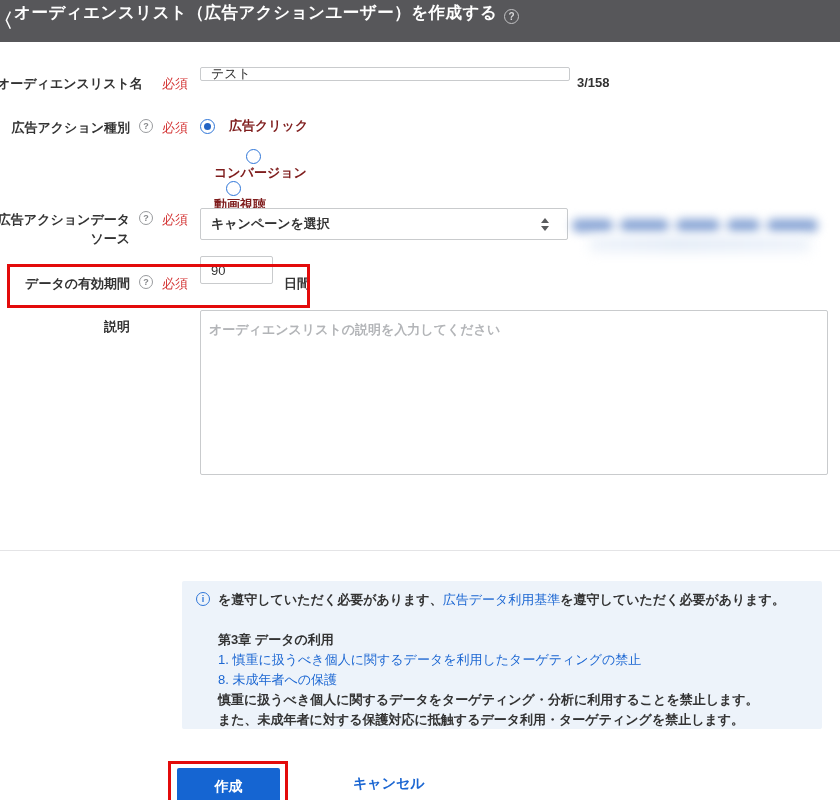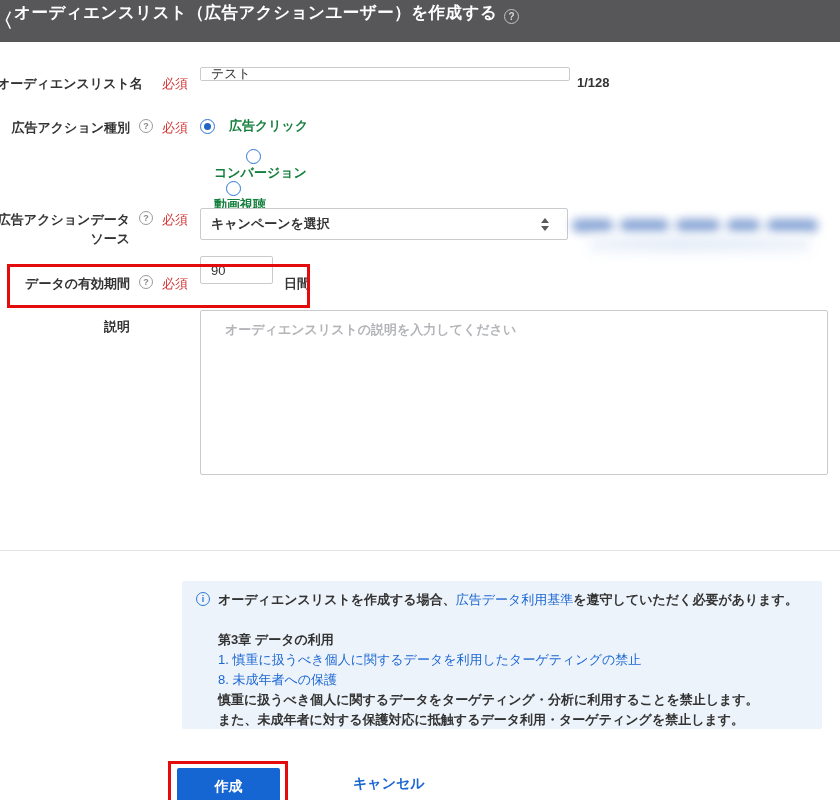--- a/index.html
+++ b/index.html
@@ -41,21 +41,21 @@
   .counter { position:absolute; font-weight:bold; color:#333; }
   
   .radio-row { position:absolute; display:flex; align-items:center; cursor:pointer; }
   .radio-circle {
     width:15px; height:15px; border-radius:50%; border:1.6px solid #2f76d8; background:#fff;
     display:flex; align-items:center; justify-content:center; flex:0 0 auto;
   }
   .radio-circle.selected::after {
     content:""; width:7px; height:7px; border-radius:50%; background:#2264c4; display:block;
   }
-  .radio-label { margin-left:14px; font-weight:bold; color:#15803d; }
+  .radio-label { margin-left:14px; font-weight:bold; color:#7f1d1d; }
   
   .select-box {
     position:absolute; left:200px; top:208px; width:368px; height:32px;
     border:1px solid #c9cbcd; border-radius:2px; background:#fff;
     display:flex; align-items:center; padding:0 10px; cursor:pointer;
   }
   .select-value { font-weight:bold; color:#333; flex:1; }
   .stepper { display:flex; flex-direction:column; align-items:center; gap:3px; margin-right:8px; }
   .tri-up { width:0; height:0; border-left:4px solid transparent; border-right:4px solid transparent; border-bottom:5px solid #5a5c5e; }
   .tri-down { width:0; height:0; border-left:4px solid transparent; border-right:4px solid transparent; border-top:5px solid #5a5c5e; }
@@ -63,21 +63,21 @@
   .redacted { position:absolute; left:572px; top:210px; width:246px; height:30px;
     display:flex; align-items:center; gap:7px; filter:blur(5px); }
   .redacted i { display:block; height:13px; border-radius:6px; background:#8aa6d6; }
   .redacted-tail { position:absolute; left:590px; top:236px; width:220px; height:16px;
     background:linear-gradient(90deg,#eef3fa 0%,#e4ecf7 40%,#eef3fa 100%); filter:blur(6px); }
   
   .anno { position:absolute; border:3px solid #e30b0b; background:transparent; pointer-events:none; }
   
   textarea.desc {
     position:absolute; left:200px; top:310px; width:628px; height:165px;
-    border:1px solid #c9cbcd; border-radius:2px; resize:none; padding:10px 24px;
+    border:1px solid #c9cbcd; border-radius:2px; resize:none; padding:10px 8px;
     font-family:"Liberation Sans","DejaVu Sans",sans-serif; font-size:13px; color:#333; outline:none;
   }
   textarea.desc::placeholder { color:#b3b5b8; font-weight:bold; }
   
   .divider { position:absolute; left:0; top:550px; width:840px; height:0; border-top:1px solid #e4e4e6; }
   
   .notice {
     position:absolute; left:182px; top:581px; width:640px; height:148px;
     background:#edf3fa; border-radius:2px;
   }
@@ -105,21 +105,21 @@
   <span class="back-chevron">〈</span>
   <div class="header-title">
     <span>オーディエンスリスト（広告アクションユーザー）を作成する</span>
     <span class="help-circle">?</span>
   </div>
 </div>
 
 <span class="lbl" style="left:-3px; top:75px;">オーディエンスリスト名</span>
 <span class="req" style="top:75px;">必須</span>
 <input class="tinput" style="left: 200px; top: 67px; width: 370px; height: 14px;" value="テスト">
-<span class="counter" style="left:577px; top:75px;">1/128</span>
+<span class="counter" style="left:577px; top:75px;">3/158</span>
 
 <span class="lbl" style="left:-3px; top:119px;">広告アクション種別</span>
 <span class="q-icon" style="top:119px;">?</span>
 <span class="req" style="top:119px;">必須</span>
 
 <div class="radio-row" style="left:200px; top:117px;">
   <span class="radio-circle selected"></span>
   <span class="radio-label">広告クリック</span>
 </div>
 <div class="radio-row" style="left:200px; top:149px;flex-direction:column;">
@@ -161,21 +161,21 @@
 <div class="anno" style="left:7px; top:264px; width:303px; height:44px;"></div>
 
 <span class="lbl" style="left:-3px; top:318px;">説明</span>
 <textarea class="desc" placeholder="オーディエンスリストの説明を入力してください" style=""></textarea>
 
 <div class="divider"></div>
 
 <div class="notice">
   <span class="info-icon">i</span>
   <div class="notice-line" style="top:10px;">
-    <span>オーディエンスリストを作成する場合、</span><a class="blue-link">広告データ利用基準</a><span>を遵守していただく必要があります。</span>
+    <span>を遵守していただく必要があります、</span><a class="blue-link">広告データ利用基準</a><span>を遵守していただく必要があります。</span>
   </div>
   <div class="notice-line" style="top:50px;">第3章 データの利用</div>
   <a class="notice-line blue-link" style="top:70px;">1. 慎重に扱うべき個人に関するデータを利用したターゲティングの禁止</a>
   <a class="notice-line blue-link" style="top:90px;">8. 未成年者への保護</a>
   <div class="notice-line" style="top:130px;">また、未成年者に対する保護対応に抵触するデータ利用・ターゲティングを禁止します。</div>
   <div class="notice-line" style="top:110px;">慎重に扱うべき個人に関するデータをターゲティング・分析に利用することを禁止します。</div>
 </div>
 
 <button class="create-btn">作成</button>
 <a class="cancel-link">キャンセル</a>

